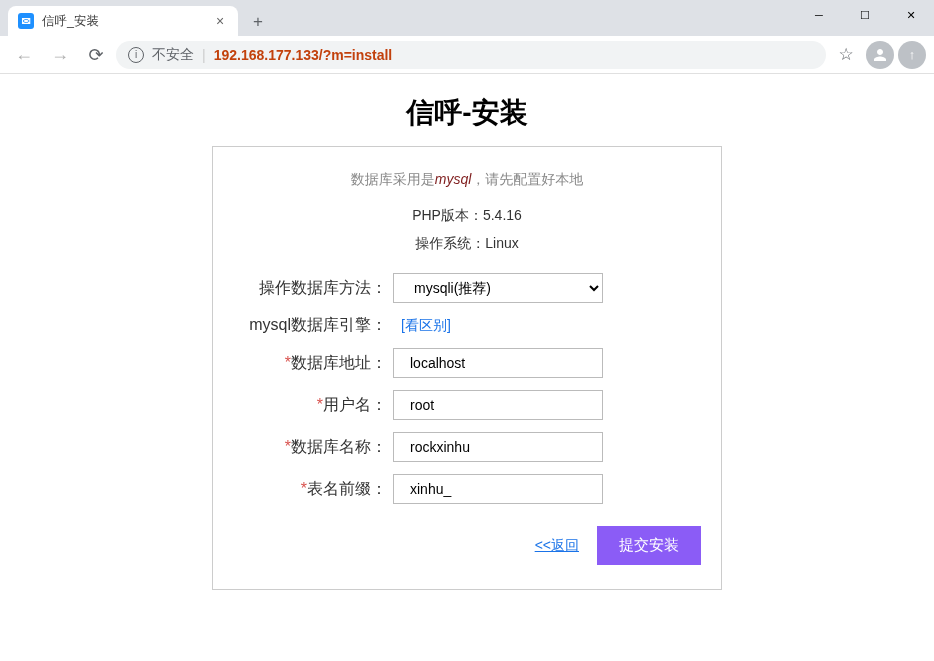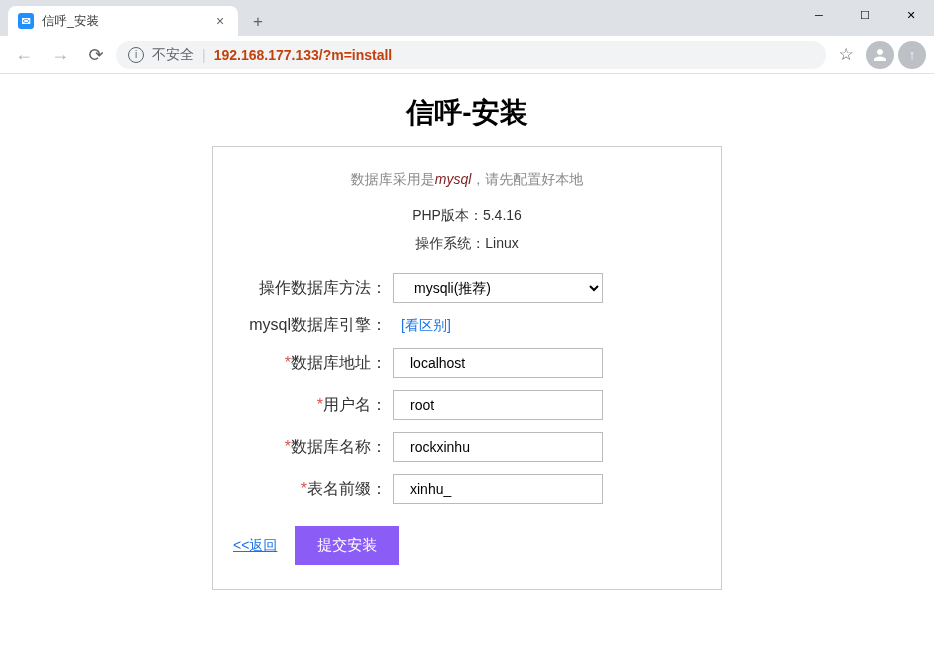--- a/index.html
+++ b/index.html
@@ -35,21 +35,21 @@
 .notice { text-align: center; color: #888; font-size: 14px; margin-bottom: 18px; }
 .notice .red { color: #7f1d1d; font-style: italic; }
 .info-line { text-align: center; color: #333; font-size: 14px; margin-bottom: 10px; }
 .form-row { display: flex; align-items: center; margin-bottom: 12px; }
 .form-label { width: 160px; text-align: right; padding-right: 6px; font-size: 16px; color: #333; }
 .form-label .req { color: #d9534f; }
 .form-control { width: 210px; height: 30px; border: 1px solid #bbb; padding: 0 16px; font-size: 14px; background: #fff; font-family: inherit; }
 select.form-control { -webkit-appearance: menulist; appearance: menulist; }
 .hint-link { color: #1a73e8; margin-left: 8px; font-size: 14px; }
 .hint-text { color: #999; margin-left: 10px; font-size: 14px; }
-.btn-row { display: flex; align-items: center; justify-content: flex-start; gap: 18px; margin-top: 22px; }
+.btn-row { display: flex; align-items: center; justify-content: flex-end; gap: 18px; margin-top: 22px; }
 .back-link { color: #1a73e8; text-decoration: underline; font-size: 14px; }
 .submit-btn { background: #8b5cf6; color: #fff; border: none; padding: 10px 22px; font-size: 15px; font-family: inherit; cursor: pointer; }
 </style>
 </head>
 <body>
 
 <div class="window-controls">
   <div class="win-btn">─</div>
   <div class="win-btn">☐</div>
   <div class="win-btn">✕</div>

